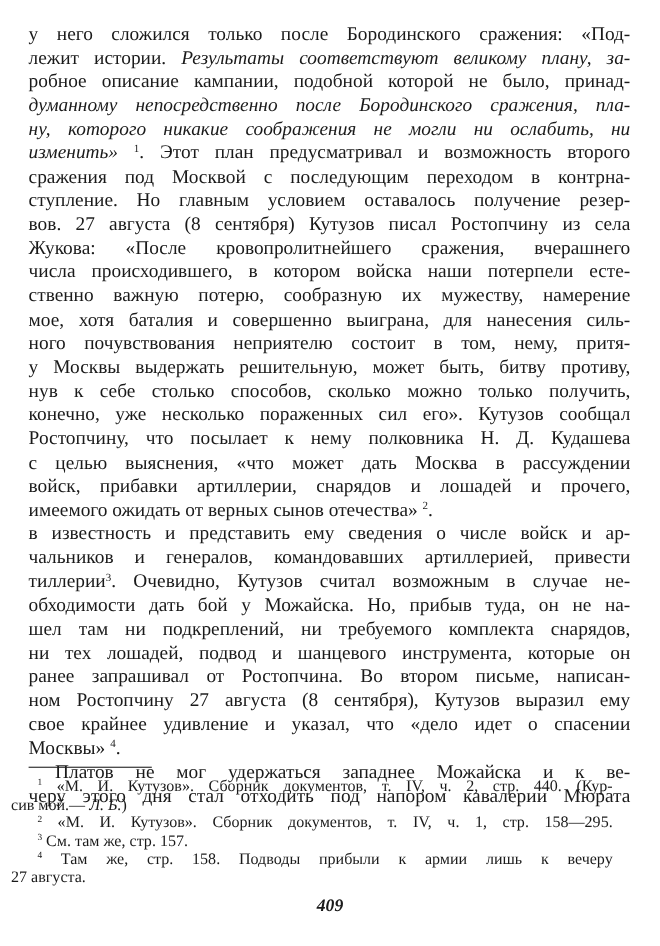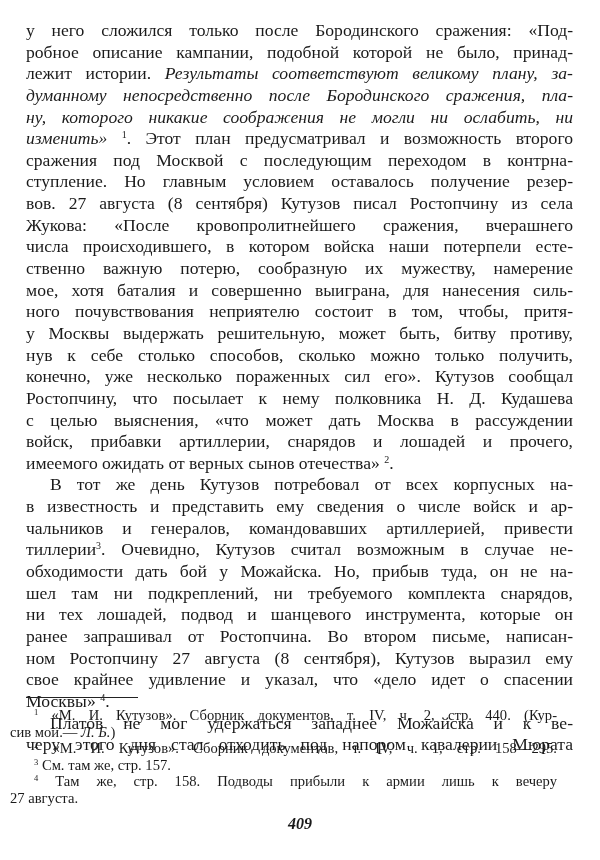--- a/index.html
+++ b/index.html
@@ -15,41 +15,40 @@
   .notes { position: absolute; left: 10px; top: 707px; width: 547px; font-family: "Liberation Serif", "DejaVu Serif", serif; font-size: 14.6px; line-height: 16.6px; }
   .notes .line { height: 16.6px; }
   .notes sup { font-size: 8.5px; vertical-align: 5px; }
   .folio { position: absolute; left: 0; width: 600px; top: 815px; text-align: center; font-family: "Liberation Serif", "DejaVu Serif", serif; font-style: italic; font-weight: bold; font-size: 16px; }
 </style>
 </head>
 <body>
 
 <div class="page body-text">
   <span class="line">у него сложился только после Бородинского сражения: «Под-</span>
+  <span class="line"><span>лежит истории.</span> <span class="it">Результаты соответствуют великому плану, за-</span></span>
   <span class="line">робное описание кампании, подобной которой не было, принад-</span>
-  <span class="line"><span>лежит истории.</span> <span class="it">Результаты соответствуют великому плану, за-</span></span>
   <span class="line it">думанному непосредственно после Бородинского сражения, пла-</span>
   <span class="line it">ну, которого никакие соображения не могли ни ослабить, ни</span>
   <span class="line"><span class="it">изменить»</span> <sup>1</sup><span>. Этот план предусматривал и возможность второго</span></span>
   <span class="line">сражения под Москвой с последующим переходом в контрна-</span>
   <span class="line">ступление. Но главным условием оставалось получение резер-</span>
   <span class="line">вов. 27 августа (8 сентября) Кутузов писал Ростопчину из села</span>
   <span class="line">Жукова: «После кровопролитнейшего сражения, вчерашнего</span>
   <span class="line">числа происходившего, в котором войска наши потерпели есте-</span>
   <span class="line">ственно важную потерю, сообразную их мужеству, намерение</span>
   <span class="line">мое, хотя баталия и совершенно выиграна, для нанесения силь-</span>
-  <span class="line">ного почувствования неприятелю состоит в том, чтобы, притя-</span>
+  <span class="line">ного почувствования неприятелю состоит в том, нему, притя-</span>
   <span class="line">у Москвы выдержать решительную, может быть, битву противу,</span>
   <span class="line">нув к себе столько способов, сколько можно только получить,</span>
   <span class="line">конечно, уже несколько пораженных сил его». Кутузов сообщал</span>
   <span class="line">Ростопчину, что посылает к нему полковника Н. Д. Кудашева</span>
   <span class="line">с целью выяснения, «что может дать Москва в рассуждении</span>
   <span class="line">войск, прибавки артиллерии, снарядов и лошадей и прочего,</span>
   <span class="line last"><span>имеемого ожидать от верных сынов отечества»</span> <sup>2</sup><span>.</span></span>
-  <span class="line indent">В тот же день Кутузов потребовал от всех корпусных на-</span>
   <span class="line">в известность и представить ему сведения о числе войск и ар-</span>
   <span class="line">чальников и генералов, командовавших артиллерией, привести</span>
   <span class="line"><span>тиллерии</span><sup>3</sup><span>. Очевидно, Кутузов считал возможным в случае не-</span></span>
   <span class="line">обходимости дать бой у Можайска. Но, прибыв туда, он не на-</span>
   <span class="line">шел там ни подкреплений, ни требуемого комплекта снарядов,</span>
   <span class="line">ни тех лошадей, подвод и шанцевого инструмента, которые он</span>
   <span class="line">ранее запрашивал от Ростопчина. Во втором письме, написан-</span>
   <span class="line">ном Ростопчину 27 августа (8 сентября), Кутузов выразил ему</span>
   <span class="line">свое крайнее удивление и указал, что «дело идет о спасении</span>
   <span class="line last"><span>Москвы»</span> <sup>4</sup><span>.</span></span>

